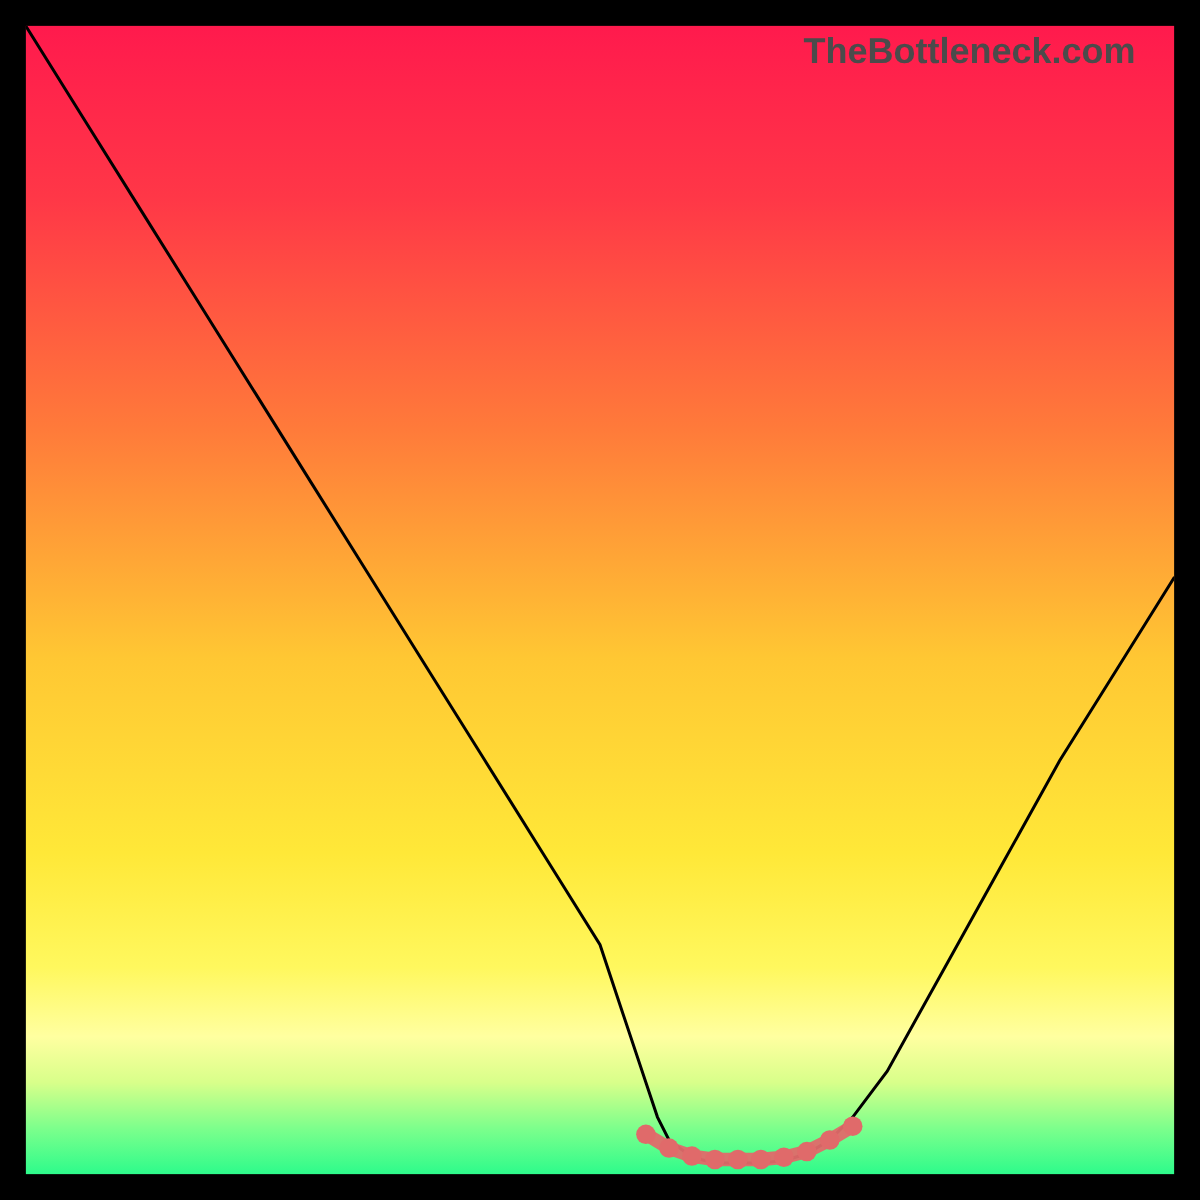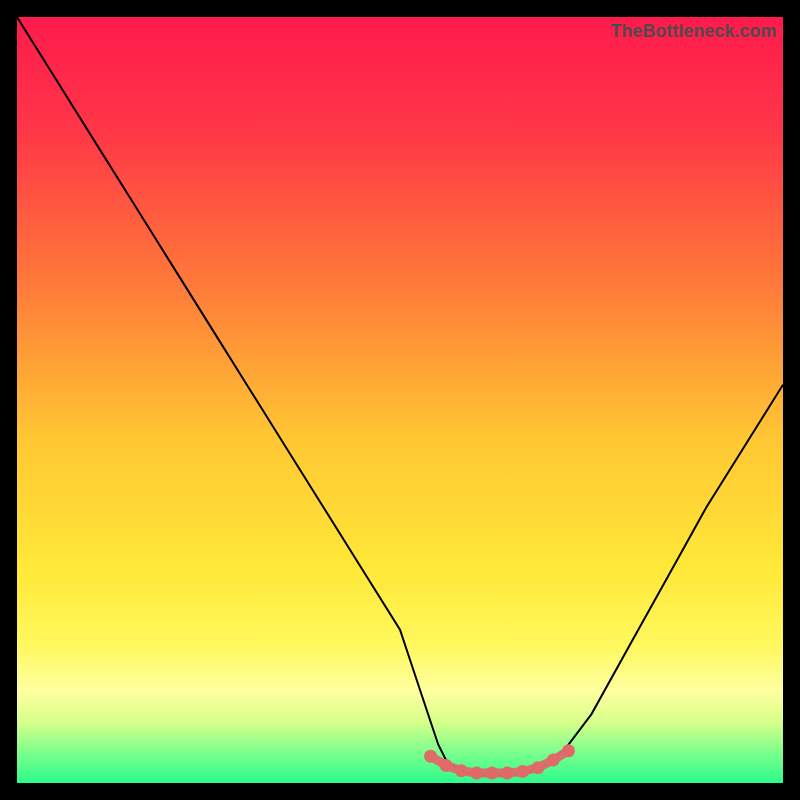--- a/index.html
+++ b/index.html
@@ -30,22 +30,22 @@
   .gradient {
     position: absolute;
     left: 0;
     top: 0;
     width: 766px;
     height: 766px;
   }
   .watermark {
     position: absolute;
     top: 4px;
-    right: 6px;
-    font-size: 18px;
+    right: 26px;
+    font-size: 24px;
     font-weight: 600;
     color: #4b4b4b;
     letter-spacing: 0px;
     user-select: none;
     text-align: right;
   }
   svg.curve {
     position: absolute;
     left: 0;
     top: 0;

